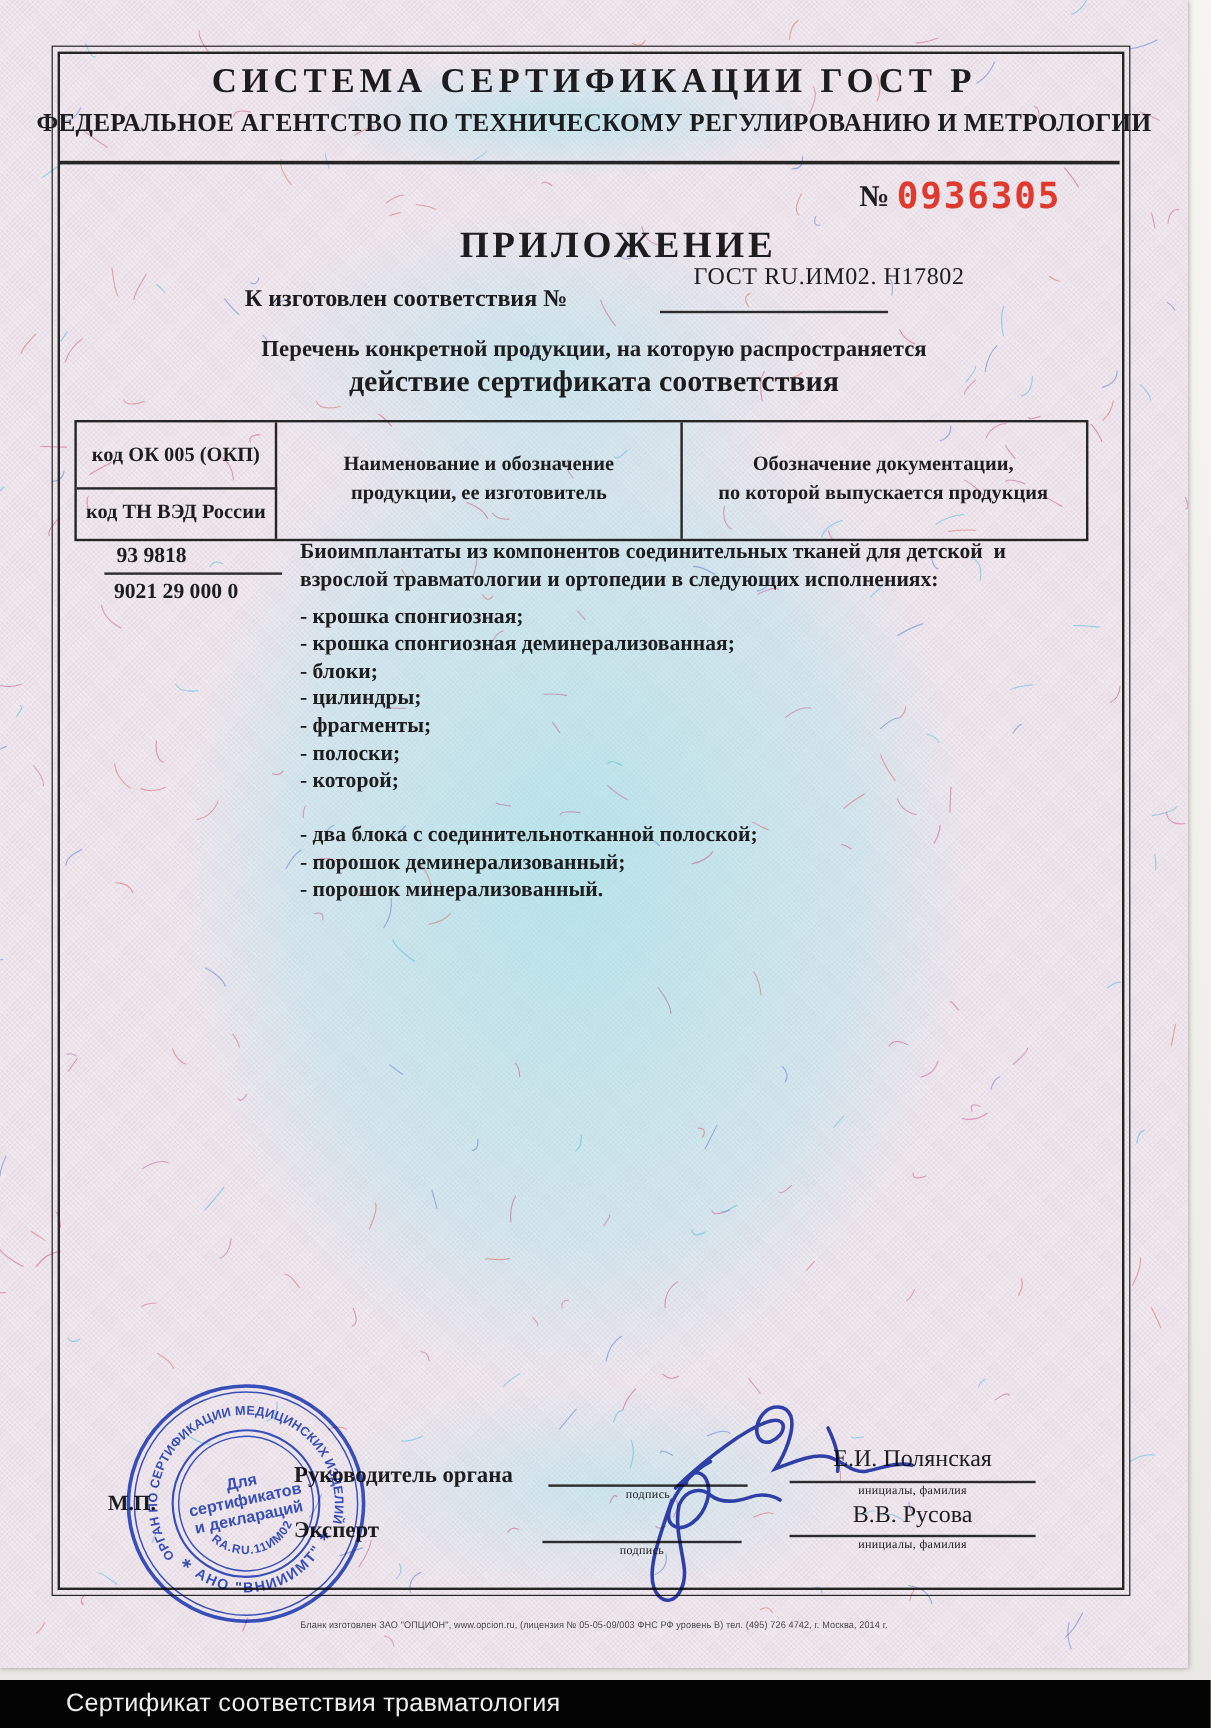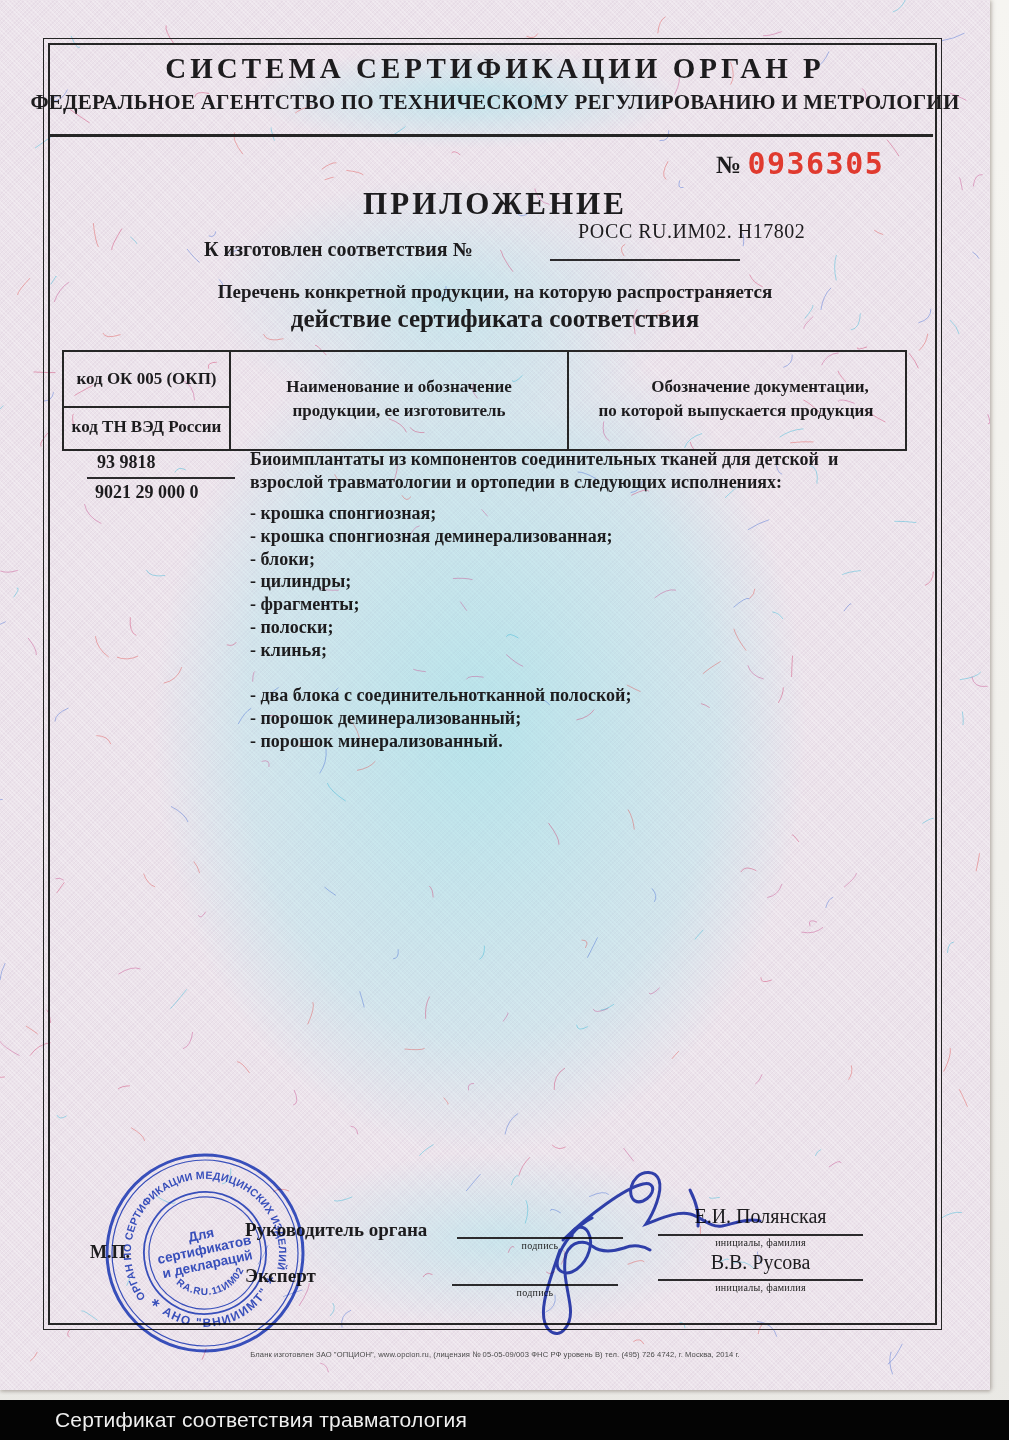--- a/index.html
+++ b/index.html
@@ -37,21 +37,21 @@
   .ink{color:#1d1c1e;}
 
   .sys-title{top:52px;font-size:29px;font-weight:700;letter-spacing:4px;}
   .agency{top:90px;font-size:21.5px;font-weight:700;letter-spacing:.2px;transform:scaleX(.98);}
 
   .blank-no{left:716px;top:146px;font-size:25px;font-weight:700;}
   .blank-no .digits{
     font-family:"DejaVu Sans Mono",monospace;font-size:30px;font-weight:700;
     color:var(--accent_red,#e03a2f);letter-spacing:1.5px;vertical-align:-1px;
   }
-  .doc-title{top:186px;font-size:31px;font-weight:700;letter-spacing:3px;}
+  .doc-title{top:186px;font-size:31px;font-weight:700;letter-spacing:3px;padding-left:20px;}
   .cert-number{left:578px;top:220px;font-size:20px;letter-spacing:.5px;}
   .cert-label{left:204px;top:238px;font-size:20px;font-weight:700;}
   .cert-uline{left:550px;top:259px;width:190px;height:1.8px;background:#2c2b2d;}
   .subtitle1{top:281px;font-size:19px;font-weight:700;}
   .subtitle2{top:305px;font-size:25px;font-weight:700;}
 
   .tbl{left:62px;top:350px;width:841px;height:97px;border:2px solid #262626;}
   .tbl .v{position:absolute;top:0;bottom:0;width:2px;background:#262626;}
   .tbl .h{position:absolute;left:0;width:167px;top:54px;height:2px;background:#262626;}
   .th{position:absolute;font-size:17px;font-weight:700;text-align:center;line-height:23px;color:#1d1c1e;}
@@ -349,59 +349,59 @@
       <path d="M433.6 1144.5 Q423.4 1150.5 419.4 1155.7" stroke="#38b8d8" stroke-width="0.9" fill="none" opacity="0.5"></path>
       <path d="M821.5 365.2 Q826.7 353.8 838.5 352.9" stroke="#c85090" stroke-width="0.9" fill="none" opacity="0.5"></path>
       <path d="M295.2 113.1 Q298.6 109.9 312.2 105.1" stroke="#e05555" stroke-width="0.9" fill="none" opacity="0.5"></path>
     </svg>
 
   <div class="frame">
     <div class="frame-inner"></div>
   </div>
   <div class="hdr-sep"></div>
 
-  <div class="abs ctr ink sys-title">СИСТЕМА СЕРТИФИКАЦИИ ОРГАН Р</div>
+  <div class="abs ctr ink sys-title">СИСТЕМА СЕРТИФИКАЦИИ ГОСТ Р</div>
   <div class="abs ctr ink agency">ФЕДЕРАЛЬНОЕ АГЕНТСТВО ПО ТЕХНИЧЕСКОМУ РЕГУЛИРОВАНИЮ И МЕТРОЛОГИИ</div>
 
   <div class="abs ink blank-no"><span>№</span>&nbsp;<span class="digits">0936305</span></div>
 
   <div class="abs ctr ink doc-title">ПРИЛОЖЕНИЕ</div>
-  <div class="abs ink cert-number">РОСС RU.ИМ02. Н17802</div>
+  <div class="abs ink cert-number">ГОСТ RU.ИМ02. Н17802</div>
   <div class="abs ink cert-label">К изготовлен соответствия №</div>
   <div class="abs cert-uline"></div>
 
   <div class="abs ctr ink subtitle1">Перечень конкретной продукции,  на которую распространяется</div>
   <div class="abs ctr ink subtitle2">действие сертификата соответствия</div>
 
   <div class="abs tbl">
     <div class="v" style="left:165px;"></div>
     <div class="v" style="left:503px;"></div>
     <div class="h"></div>
     <div class="th" style="left:0;width:165px;top:15px;">код ОК 005 (ОКП)</div>
     <div class="th" style="left:0;width:165px;top:63px;">код ТН ВЭД России</div>
     <div class="th" style="left:167px;width:336px;top:23px;">Наименование и обозначение</div>
     <div class="th" style="left:167px;width:336px;top:47px;">продукции, ее изготовитель</div>
-    <div class="th" style="left:505px;width:334px;top:23px;padding-left:24px;">Обозначение документации,</div>
+    <div class="th" style="left:505px;width:334px;top:23px;">Обозначение документации,</div>
     <div class="th" style="left:505px;width:334px;top:47px;">по которой выпускается продукция</div>
   </div>
 
   <div class="abs ink code" style="left:97px;top:452px;">93 9818</div>
   <div class="abs code-uline"></div>
   <div class="abs ink code" style="left:95px;top:482px;">9021 29 000 0</div>
 
   <div class="abs ink body-txt" style="left:250px;top:449px;">Биоимплантаты из компонентов соединительных тканей для детской  и</div>
   <div class="abs ink body-txt" style="left:250px;top:472px;">взрослой травматологии и ортопедии в следующих исполнениях:</div>
 
   <div class="abs ink body-txt" style="left:250px;top:503px;text-align:right;">- крошка спонгиозная;</div>
   <div class="abs ink body-txt" style="left:250px;top:526px;">- крошка спонгиозная деминерализованная;</div>
   <div class="abs ink body-txt" style="left:250px;top:549px;">- блоки;</div>
   <div class="abs ink body-txt" style="left:250px;top:571px;">- цилиндры;</div>
   <div class="abs ink body-txt" style="left:250px;top:594px;text-align:right;">- фрагменты;</div>
   <div class="abs ink body-txt" style="left:250px;top:617px;">- полоски;</div>
-  <div class="abs ink body-txt" style="left:250px;top:640px;">- клинья;</div>
+  <div class="abs ink body-txt" style="left:250px;top:640px;">- которой;</div>
   <div class="abs ink body-txt" style="left:250px;top:685px;">- два блока с соединительнотканной полоской;</div>
   <div class="abs ink body-txt" style="left:250px;top:708px;">- порошок деминерализованный;</div>
   <div class="abs ink body-txt" style="left:250px;top:731px;">- порошок минерализованный.</div>
 
   <div class="abs ink mp">М.П.</div>
 
   <div class="abs ink role" style="top:1219px;">Руководитель органа</div>
   <div class="abs uline" style="left:457px;top:1237px;width:166px;"></div>
   <div class="abs ctr cap" style="left:457px;width:166px;top:1240px;">подпись</div>
   <div class="abs ctr ink sig-name" style="left:658px;width:205px;top:1205px;">Е.И. Полянская</div>

